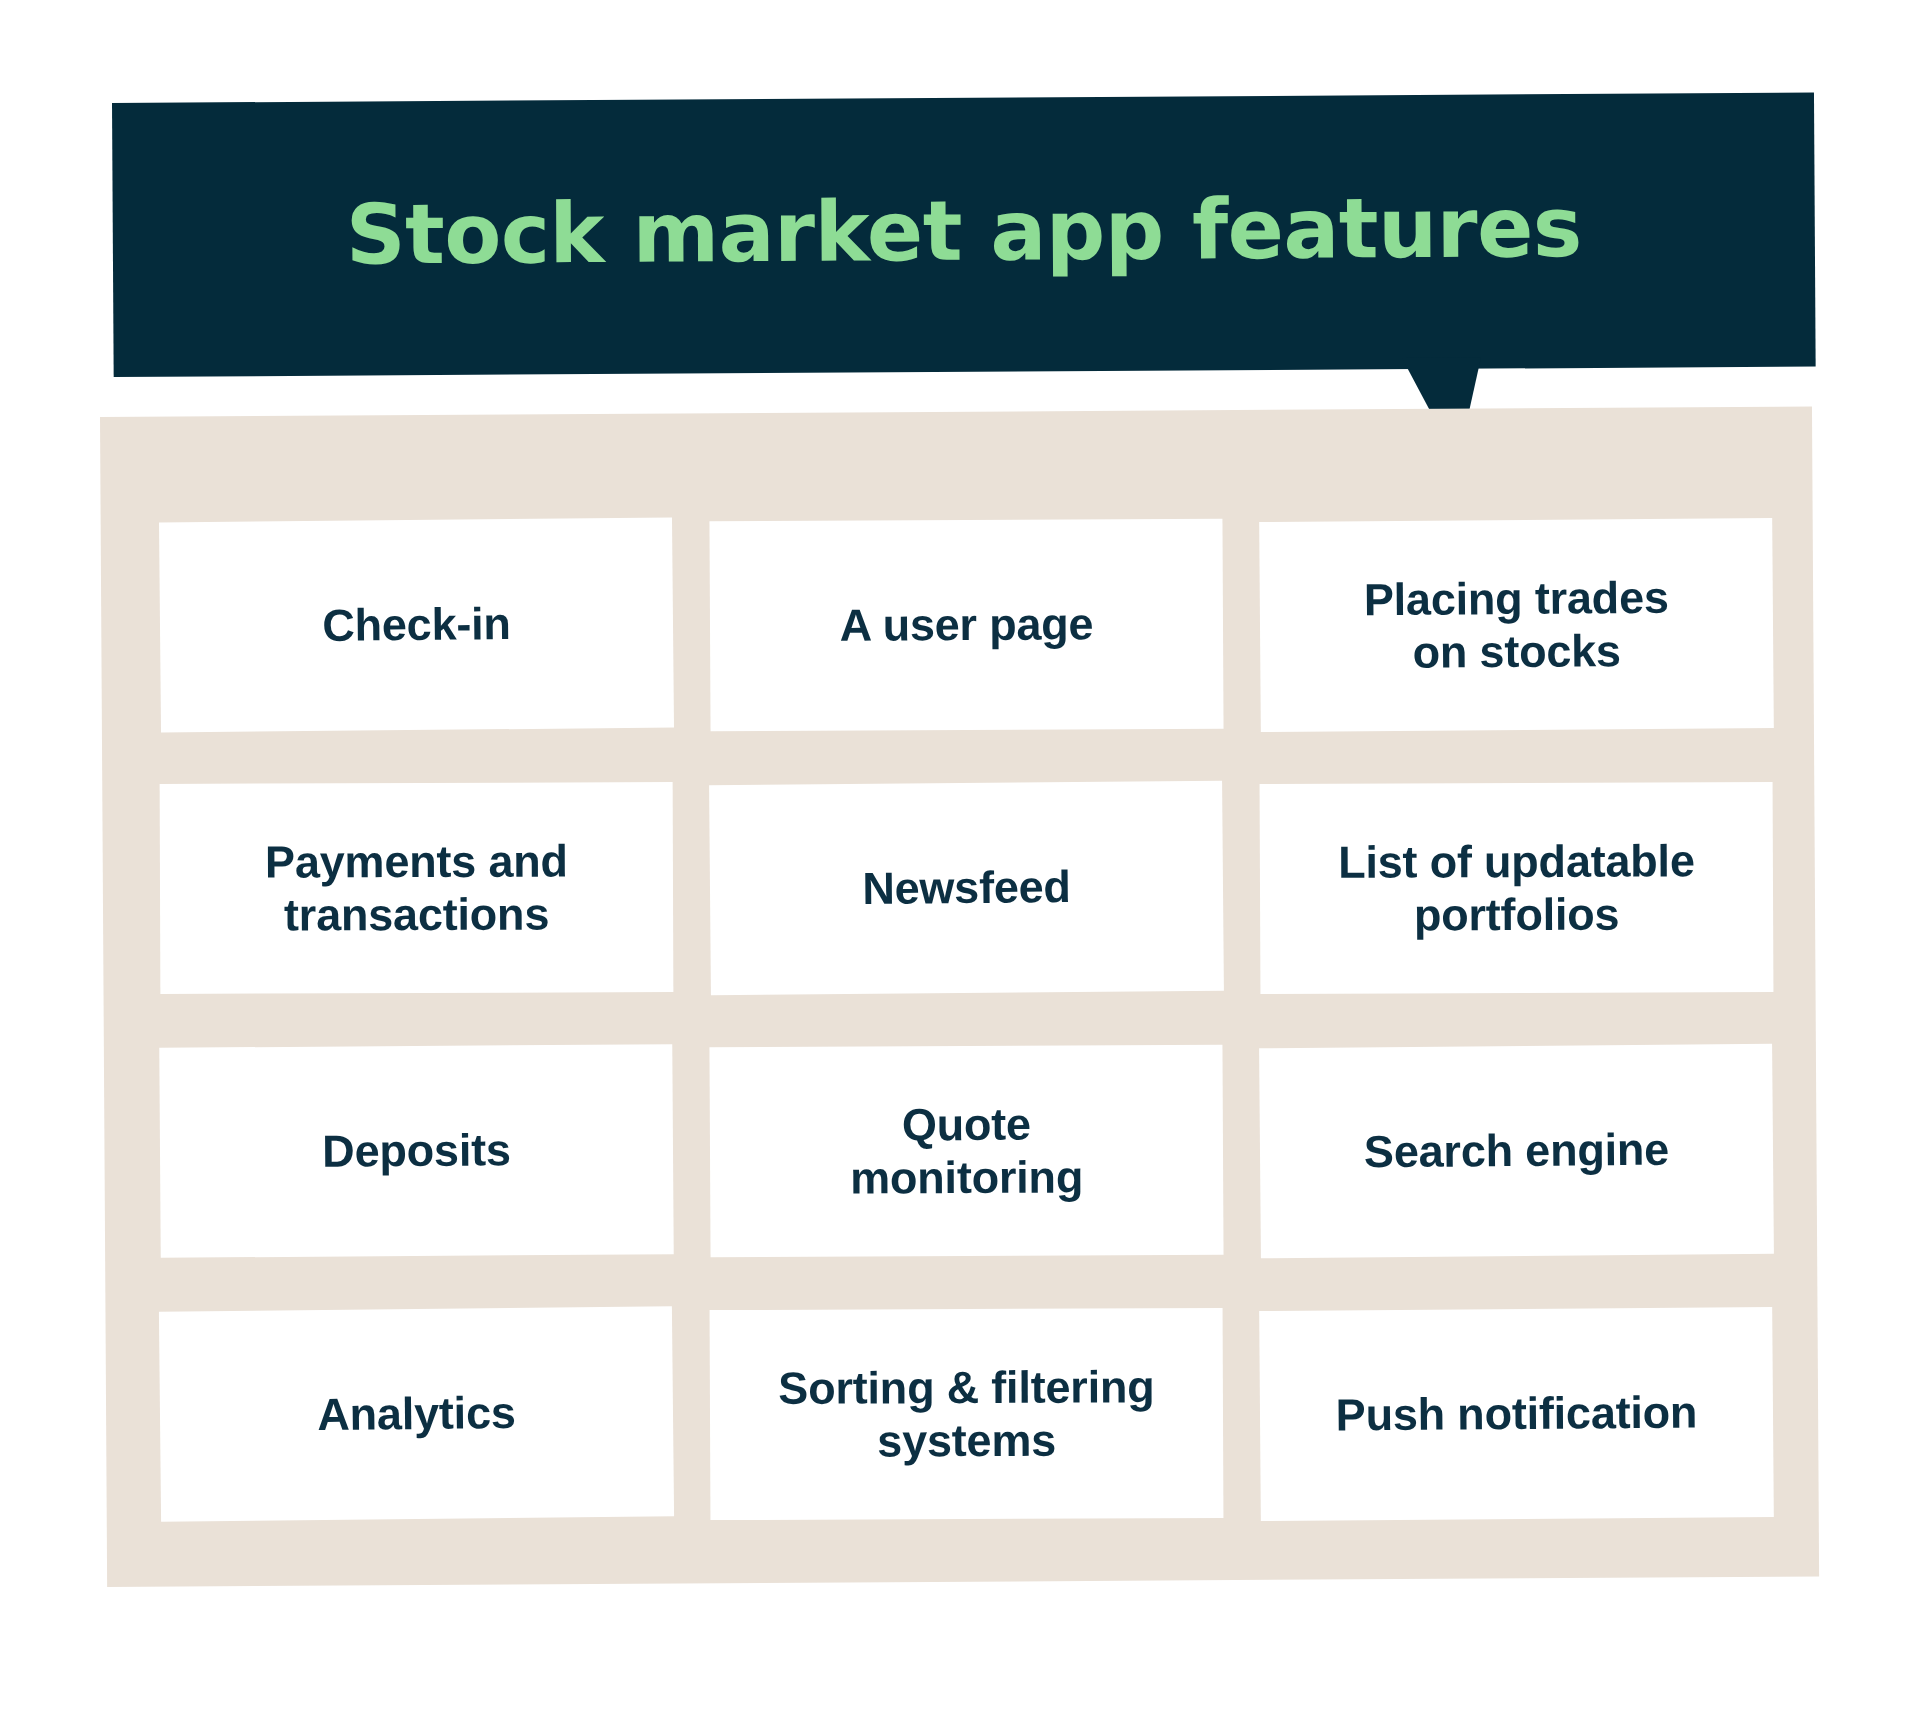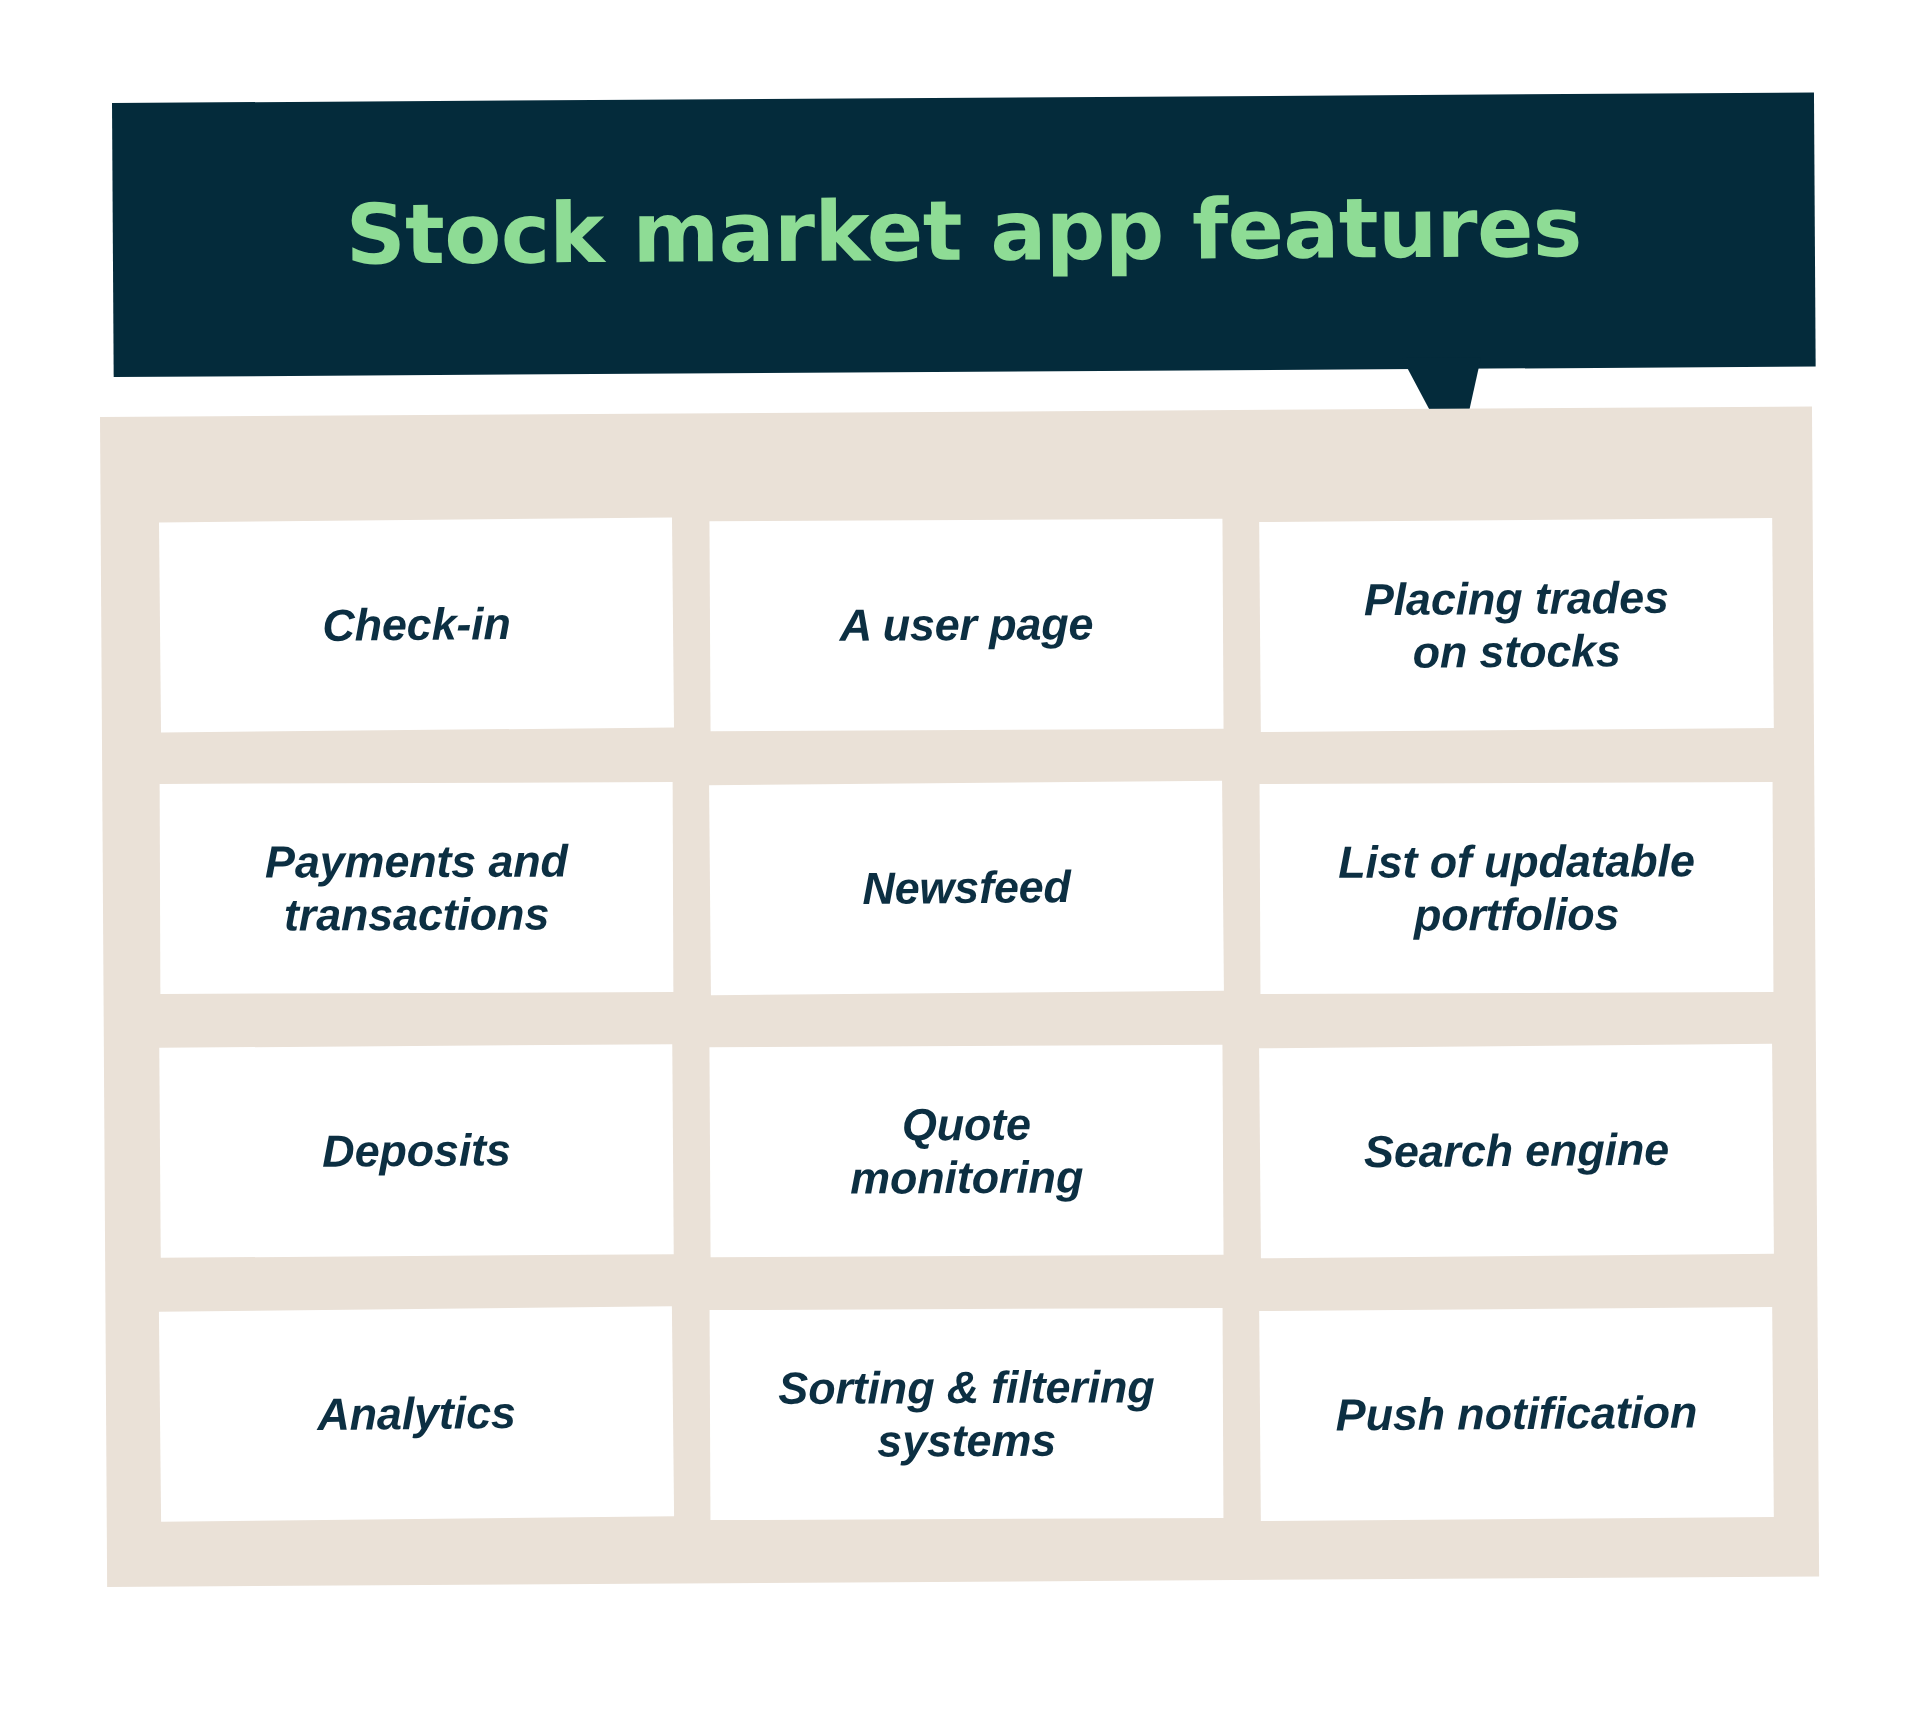--- a/index.html
+++ b/index.html
@@ -82,21 +82,20 @@
     position: absolute;
     left: 160px;
     top: 520px;
     width: 1620px;
     height: 1005px;
     display: grid;
     grid-template-columns: 513px 513px 513px;
     grid-template-rows: 210px 210px 210px 210px;
     column-gap: 37px;
     row-gap: 53px;
-    font-style: italic;
   }
 
   .card {
     background: #FFFFFF;
     display: flex;
     align-items: center;
     justify-content: center;
     text-align: center;
     box-sizing: border-box;
     padding: 10px 26px;

